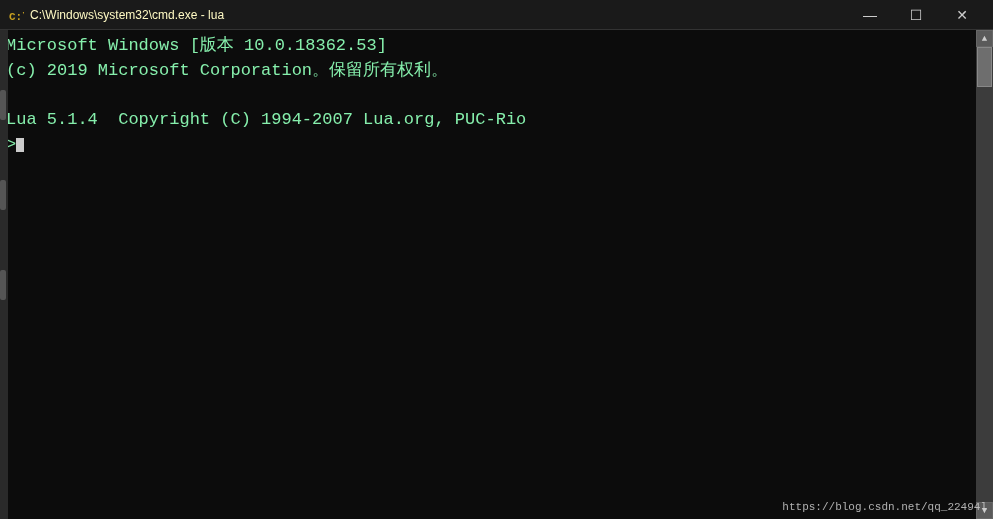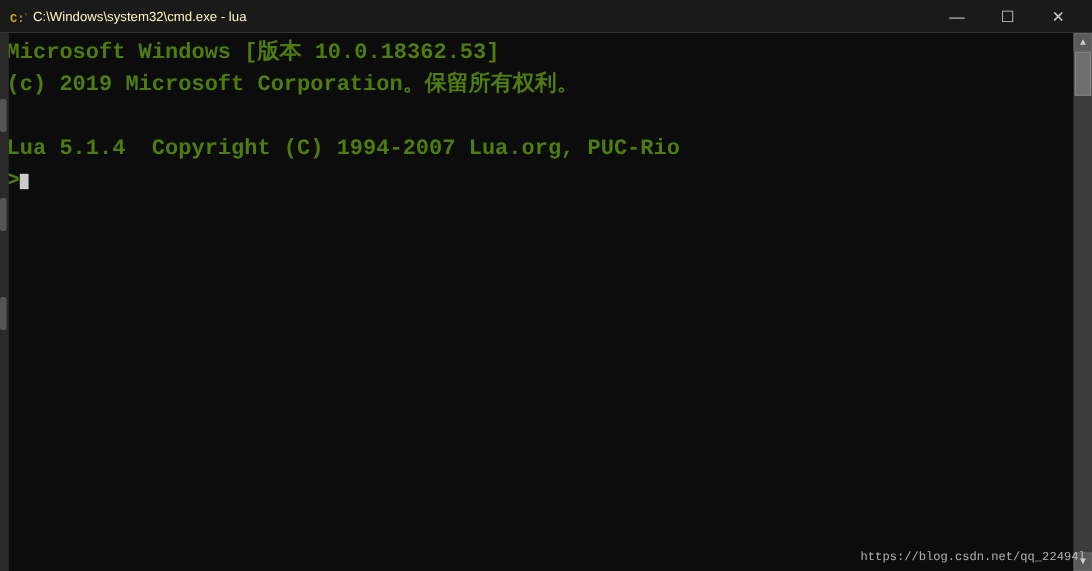--- a/index.html
+++ b/index.html
@@ -75,26 +75,25 @@
       width: 100%;
       height: calc(100% - 30px);
       background: #0c0c0c;
       display: flex;
       overflow: hidden;
     }
 
     .console-content {
       flex: 1;
       padding: 4px 6px;
-      color: #4d7c0f;
-      font-size: 20px;
+      color: #86efac;
+      font-size: 17px;
       font-family: 'Courier New', Courier, monospace;
       line-height: 1.4;
       overflow: hidden;
-      font-weight: bold;
     }
 
     .console-line {
       white-space: pre;
       line-height: 1.45;
     }
 
     .prompt-line {
       display: flex;
       align-items: center;

